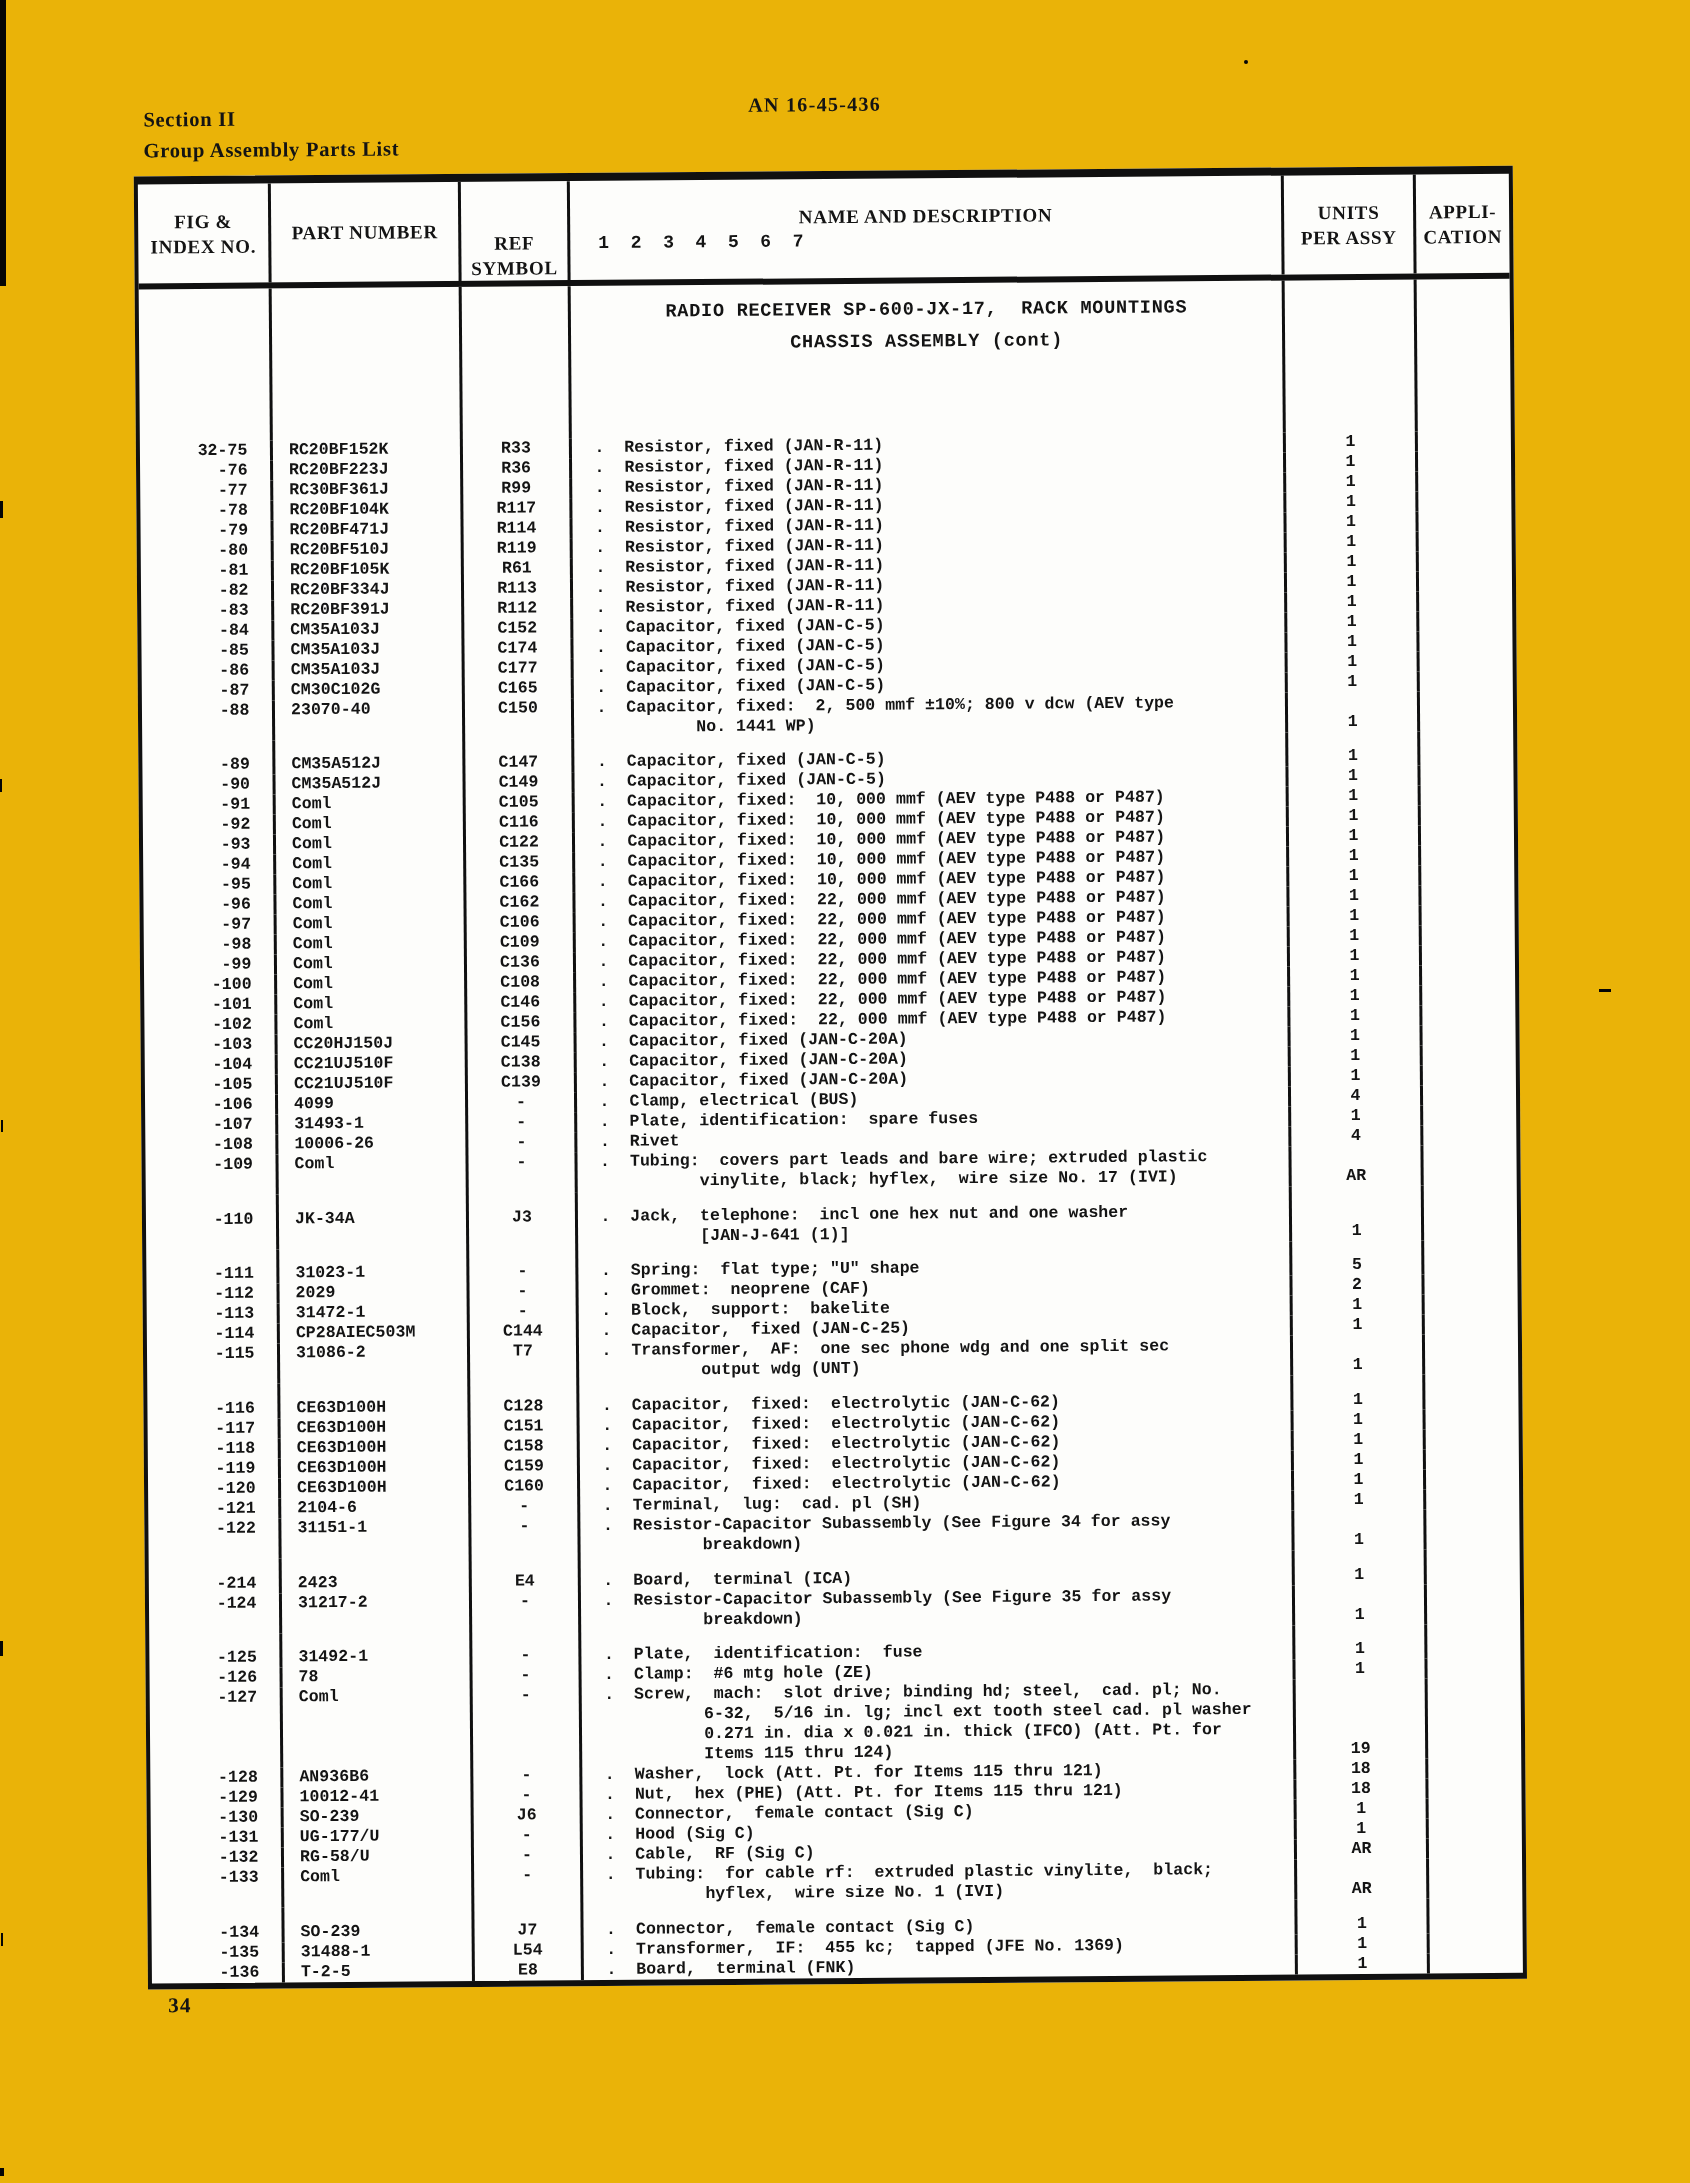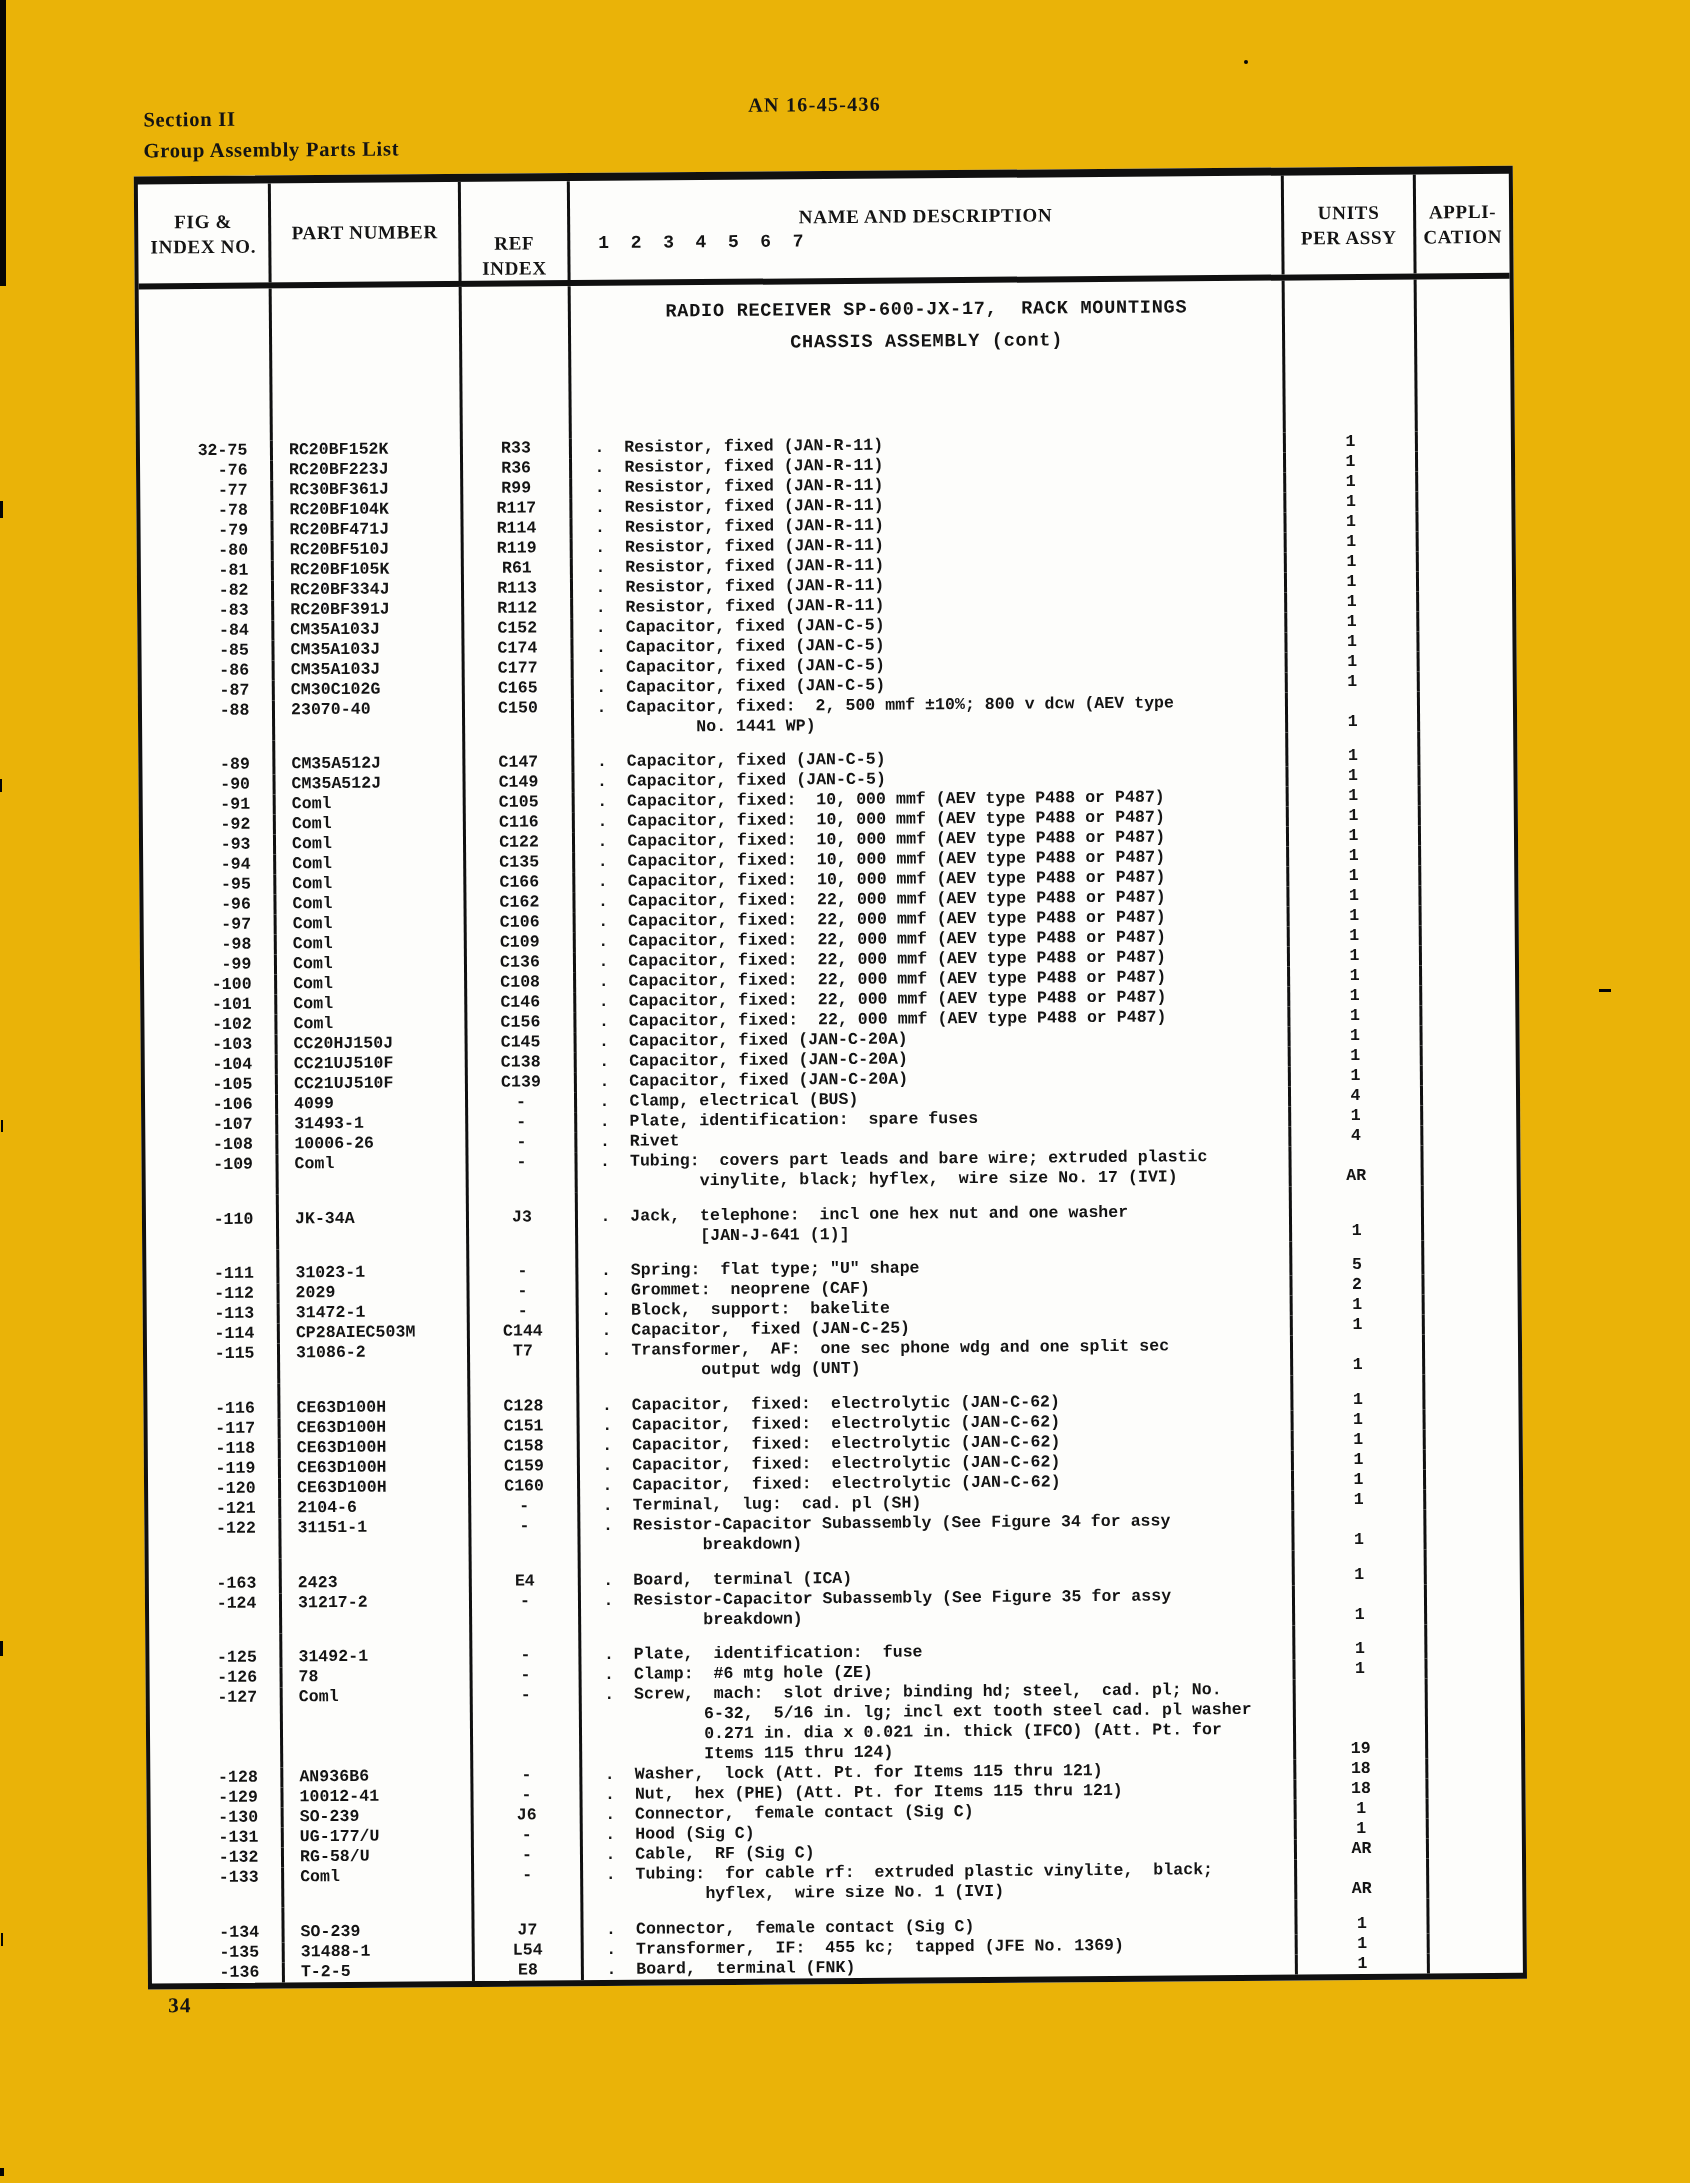--- a/index.html
+++ b/index.html
@@ -93,21 +93,21 @@
       <div class="thead">
         <div class="cell c1">
           <div>FIG &amp;</div>
           <div>INDEX NO.</div>
         </div>
         <div class="cell c2">
           <div>PART NUMBER</div>
         </div>
         <div class="cell c3">
           <div>REF</div>
-          <div>INDEX</div>
+          <div>SYMBOL</div>
         </div>
         <div class="cell c4 head">
           <div class="hline1">NAME AND DESCRIPTION</div>
           <div class="hline2">1  2  3  4  5  6  7</div>
         </div>
         <div class="cell c5">
           <div>UNITS</div>
           <div>PER ASSY</div>
         </div>
         <div class="cell c6">
@@ -704,21 +704,21 @@
     <div class="desc">
               <div class="dline">.  Resistor-Capacitor Subassembly (See Figure 34 for assy</div>
               <div class="dline">          breakdown)</div>
             </div>
     <div class="units">
               <span>1</span>
             </div>
     <div class="app"></div>
   </div>
           <div class="entry gap">
-    <div class="fig">-163</div>
+    <div class="fig">-214</div>
     <div class="part">2423</div>
     <div class="ref">E4</div>
     <div class="desc">
               <div class="dline">.  Board,  terminal (ICA)</div>
             </div>
     <div class="units">
               <span>1</span>
             </div>
     <div class="app"></div>
   </div>

